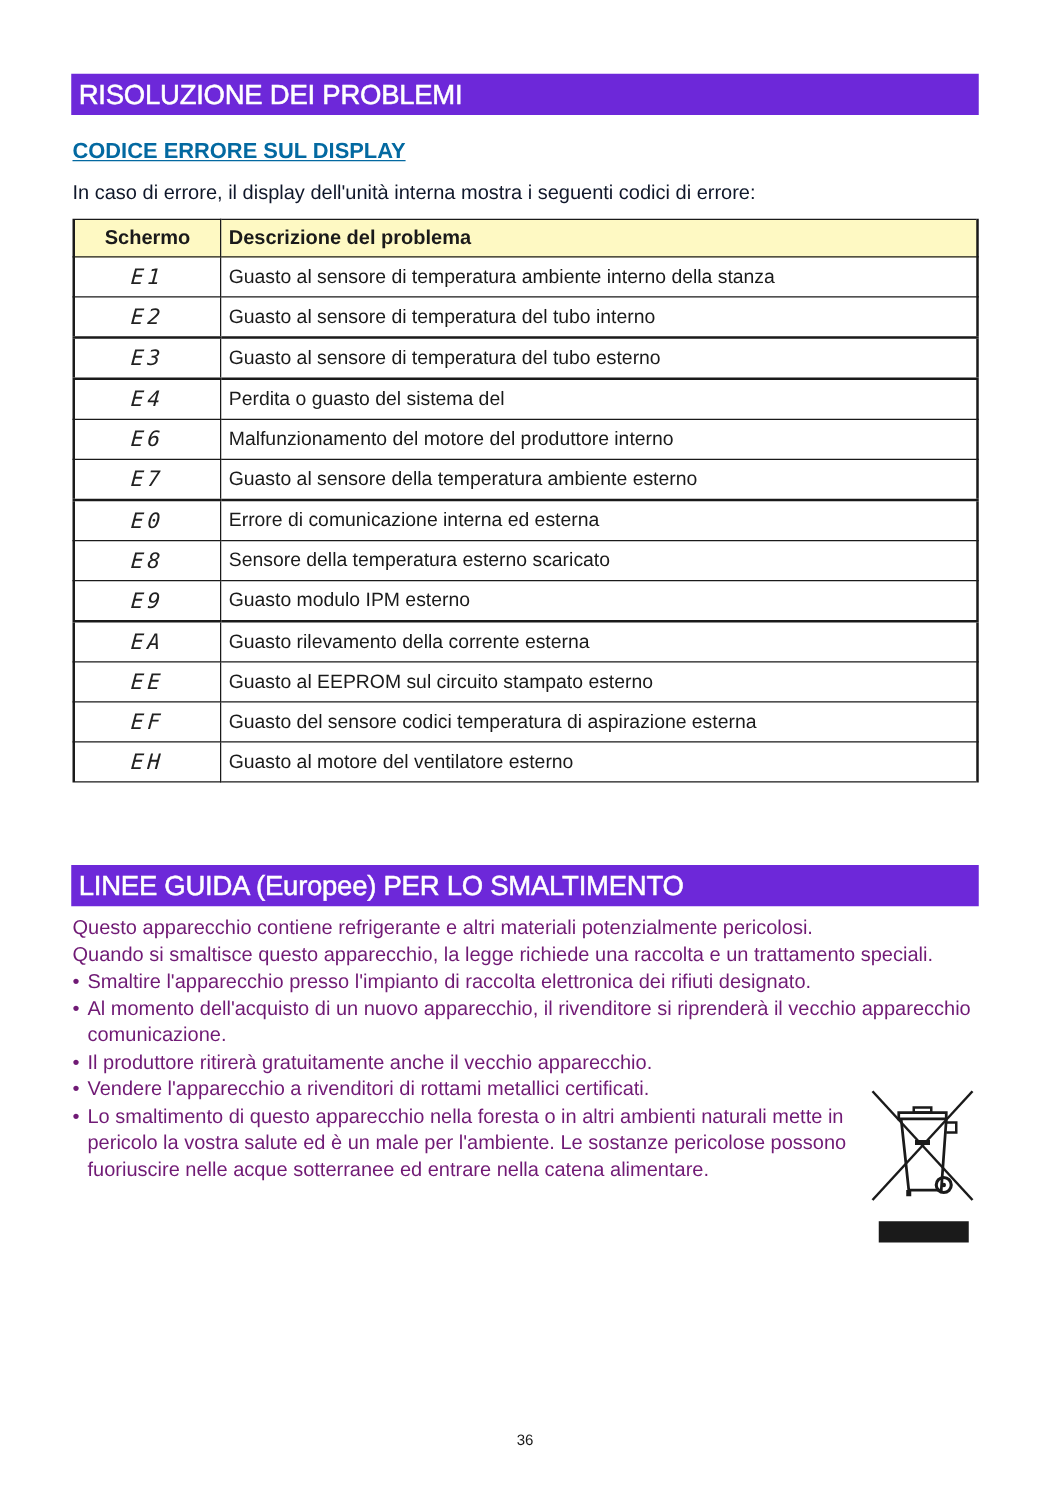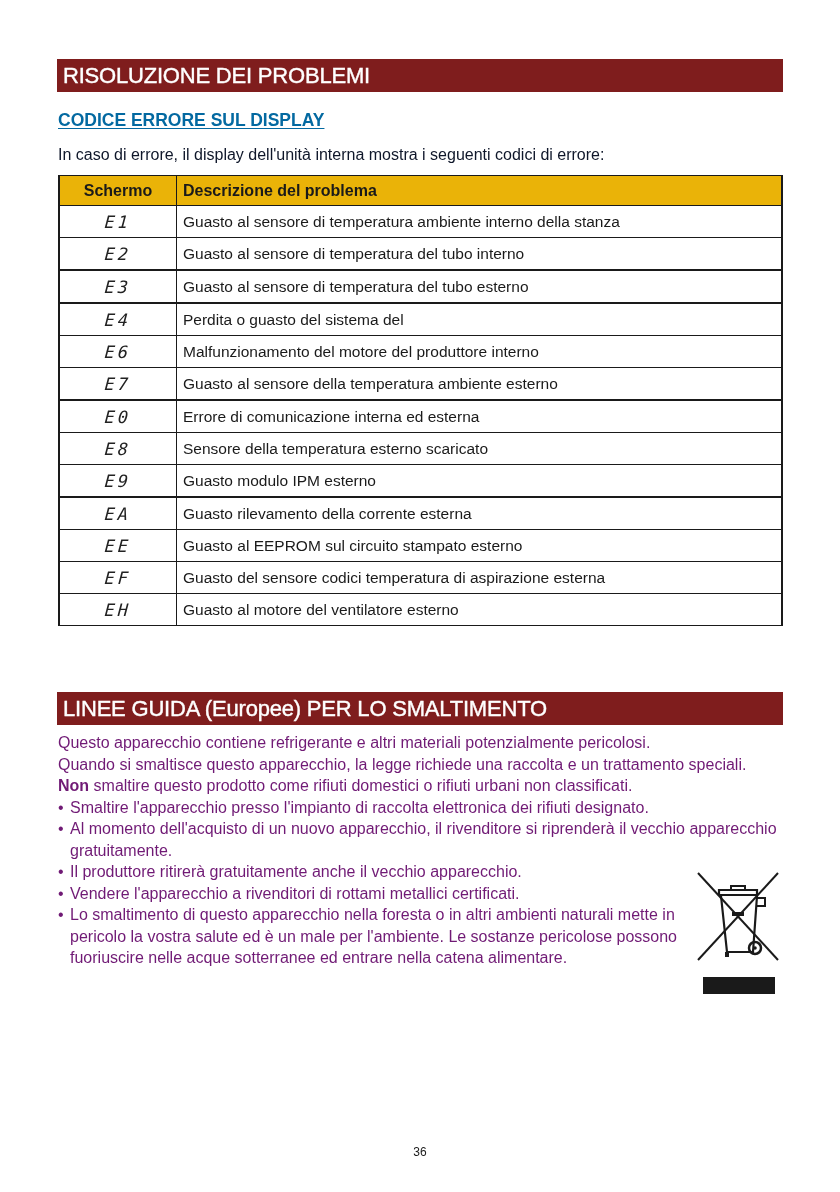--- a/index.html
+++ b/index.html
@@ -2,42 +2,42 @@
 <html><head>
   <meta charset="utf-8">
   <style>
     html, body { margin: 0; padding: 0; background: #ffffff; }
     body {
       width: 840px; height: 1192px; position: relative; overflow: hidden;
       font-family: "Liberation Sans", sans-serif; color: #1a1a1a;
     }
     .section-bar {
       position: absolute; left: 57px; width: 726px; height: 33px;
-      background: #7f1d1d; color: #ffffff;
+      background: #6d28d9; color: #ffffff;
       font-family: "Liberation Sans", sans-serif;
       font-size: 22px; font-weight: normal; letter-spacing: -0.2px;
       line-height: 33px; padding-left: 6px; box-sizing: border-box;
       -webkit-text-stroke: 0.4px #ffffff;
     }
     .sub-heading {
       position: absolute; left: 58px; top: 110px;
       font-size: 17.5px; font-weight: bold; text-decoration: underline;
       text-underline-offset: 2px; color: #0369a1;
     }
     .intro {
       position: absolute; left: 58px; top: 146px;
       font-size: 16px; color: #0f172a;
     }
     table.codes {
       position: absolute; left: 58px; top: 175px;
       width: 725px; border-collapse: collapse;
       font-size: 15.5px;
     }
     table.codes th {
-      background: #eab308; color: #1a1a1a; font-weight: bold;
+      background: #fef9c3; color: #1a1a1a; font-weight: bold;
       height: 29px; border: 1.5px solid #1a1a1a; text-align: left;
       padding: 0 6px; font-size: 16px;
     }
     table.codes th.col-code { text-align: center; width: 116px; padding: 0; }
     table.codes td {
       height: 31px; border: 1px solid #1a1a1a; padding: 0 6px;
       white-space: nowrap;
     }
     table.codes td.code {
       text-align: center; padding: 0;
@@ -138,24 +138,23 @@
       <td>Guasto al motore del ventilatore esterno</td>
     </tr>
   </tbody>
 </table>
 
 <div class="section-bar" style="top:692px;">LINEE GUIDA (Europee) PER LO SMALTIMENTO</div>
 
 <div class="body-text">
   <p>Questo apparecchio contiene refrigerante e altri materiali potenzialmente pericolosi.</p>
   <p><span>Quando si smaltisce questo apparecchio, la legge richiede una raccolta e un trattamento speciali.</span></p>
-  <p><b>Non</b><span> smaltire questo prodotto come rifiuti domestici o rifiuti urbani non classificati.</span></p>
   <ul>
     <li>Smaltire l'apparecchio presso l'impianto di raccolta elettronica dei rifiuti designato.</li>
-    <li>Al momento dell'acquisto di un nuovo apparecchio, il rivenditore si riprenderà il vecchio apparecchio gratuitamente.</li>
+    <li>Al momento dell'acquisto di un nuovo apparecchio, il rivenditore si riprenderà il vecchio apparecchio comunicazione.</li>
     <li>Il produttore ritirerà gratuitamente anche il vecchio apparecchio.</li>
     <li>Vendere l'apparecchio a rivenditori di rottami metallici certificati.</li>
     <li class="narrow">Lo smaltimento di questo apparecchio nella foresta o in altri ambienti naturali mette in pericolo la vostra salute ed è un male per l'ambiente. Le sostanze pericolose possono fuoriuscire nelle acque sotterranee ed entrare nella catena alimentare.</li>
   </ul>
 </div>
 
 <svg class="weee" viewBox="0 0 86 126">
 
   <path d="M24 20 L62 20 L62 25 L24 25 Z" fill="none" stroke="#1a1a1a" stroke-width="2.2"></path>
   <path d="M36 16 L50 16 L50 20 L36 20 Z" fill="none" stroke="#1a1a1a" stroke-width="2"></path>

